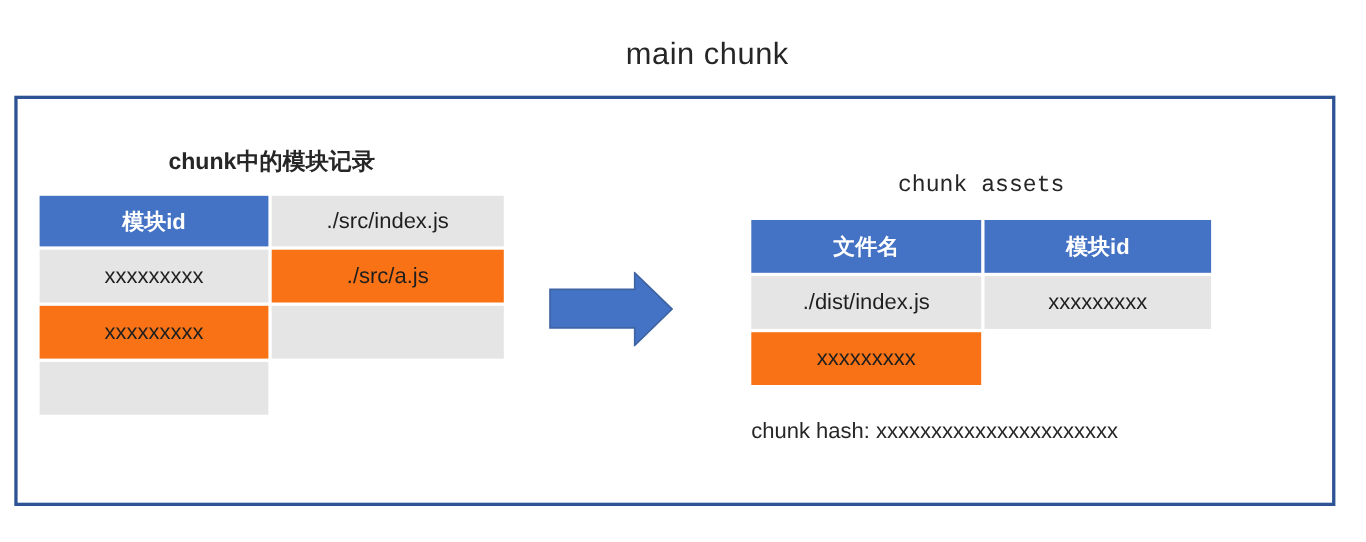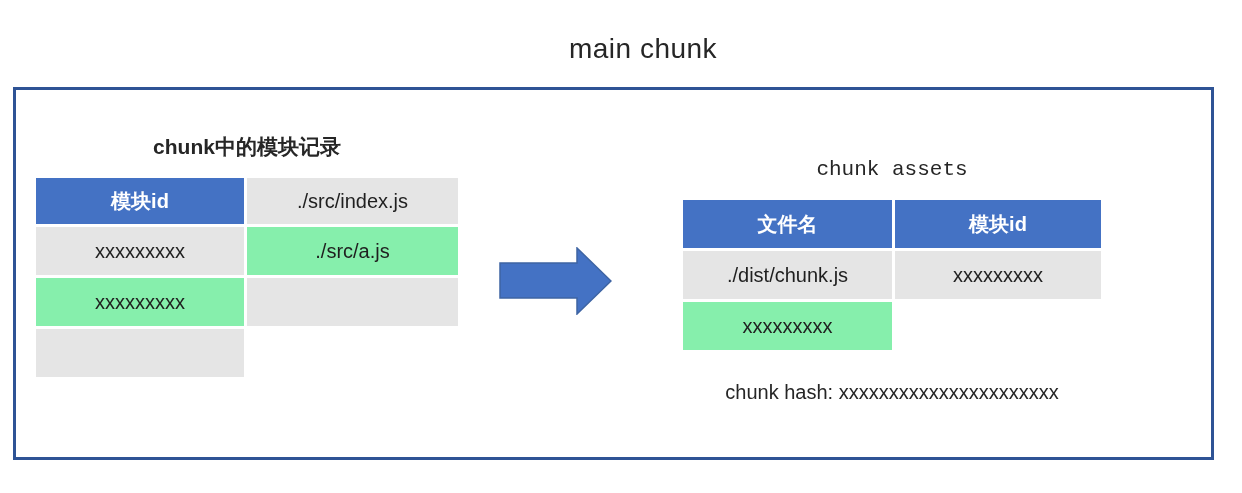--- a/index.html
+++ b/index.html
@@ -84,34 +84,34 @@
   }
   .td {
     font-size: 20px;
     color: #1f1f1f;
     display: flex;
     align-items: center;
     justify-content: center;
     white-space: nowrap;
   }
   .td.dark  { background: #e5e5e5; }
-  .td.light { background: #86efac; }
+  .td.light { background: #f97316; }
   .arrow-wrap {
     position: absolute;
     left: 499px;
     top: 247px;
     width: 113px;
     height: 68px;
   }
   .hash-line {
     position: absolute;
     left: 683px;
     top: 381px;
     width: 418px;
-    text-align: center;
+    text-align: left;
     font-size: 20px;
     color: #262626;
     white-space: nowrap;
   }
 </style>
 </head>
 <body>
 
 <div class="canvas">
 
@@ -139,21 +139,21 @@
       <polygon points="1,16 78,16 78,1 112,34 78,67 78,51 1,51" fill="#4472C4" stroke="#3E64A3" stroke-width="1.5" stroke-linejoin="miter"></polygon>
     </svg>
   </div>
 
   <div class="panel-label right-label">chunk assets</div>
 
   <div class="data-table right-table">
     <div class="th">文件名</div>
     <div class="th">模块id</div>
 
-    <div class="td dark">./dist/chunk.js</div>
+    <div class="td dark">./dist/index.js</div>
     <div class="td dark">xxxxxxxxx</div>
 
     <div class="td light">xxxxxxxxx</div>
   </div>
 
   <div class="hash-line">chunk hash: xxxxxxxxxxxxxxxxxxxxxx</div>
 
 </div>
 
 </body></html>

